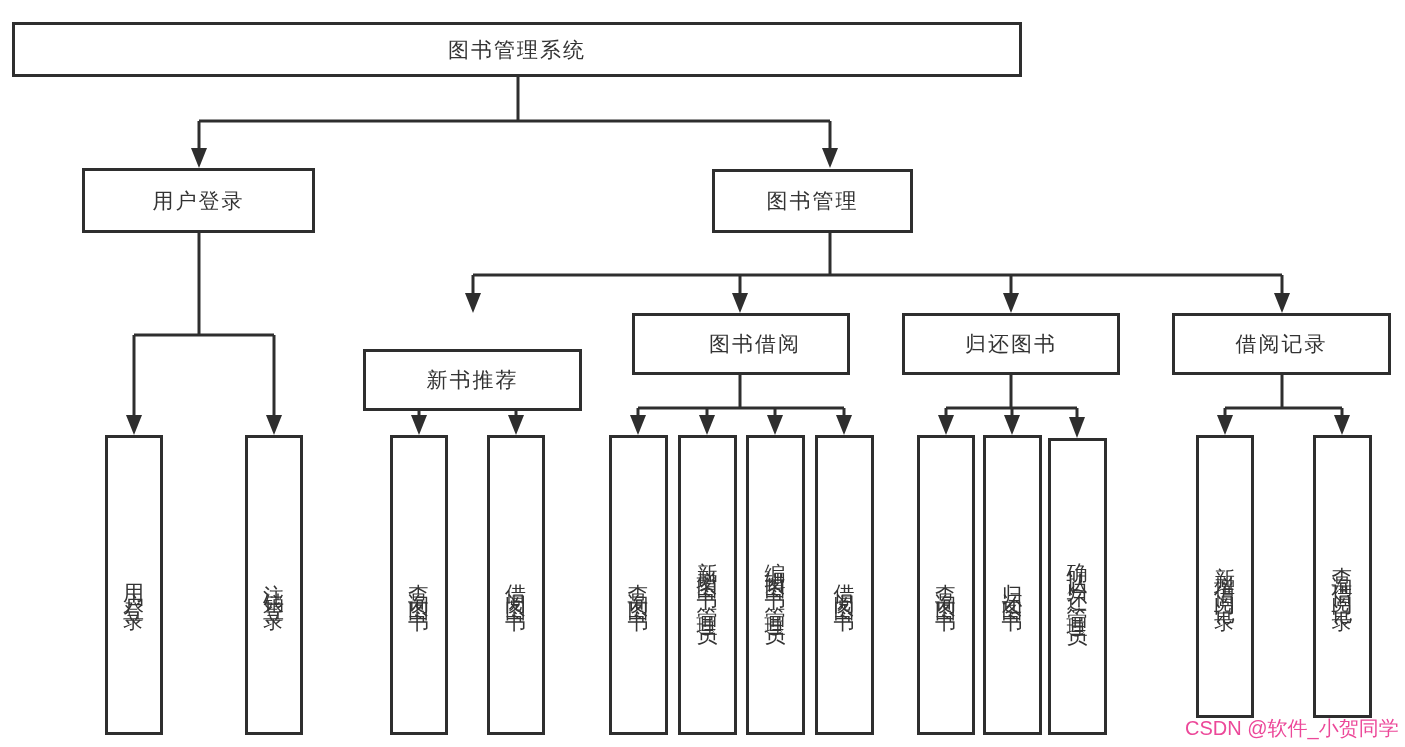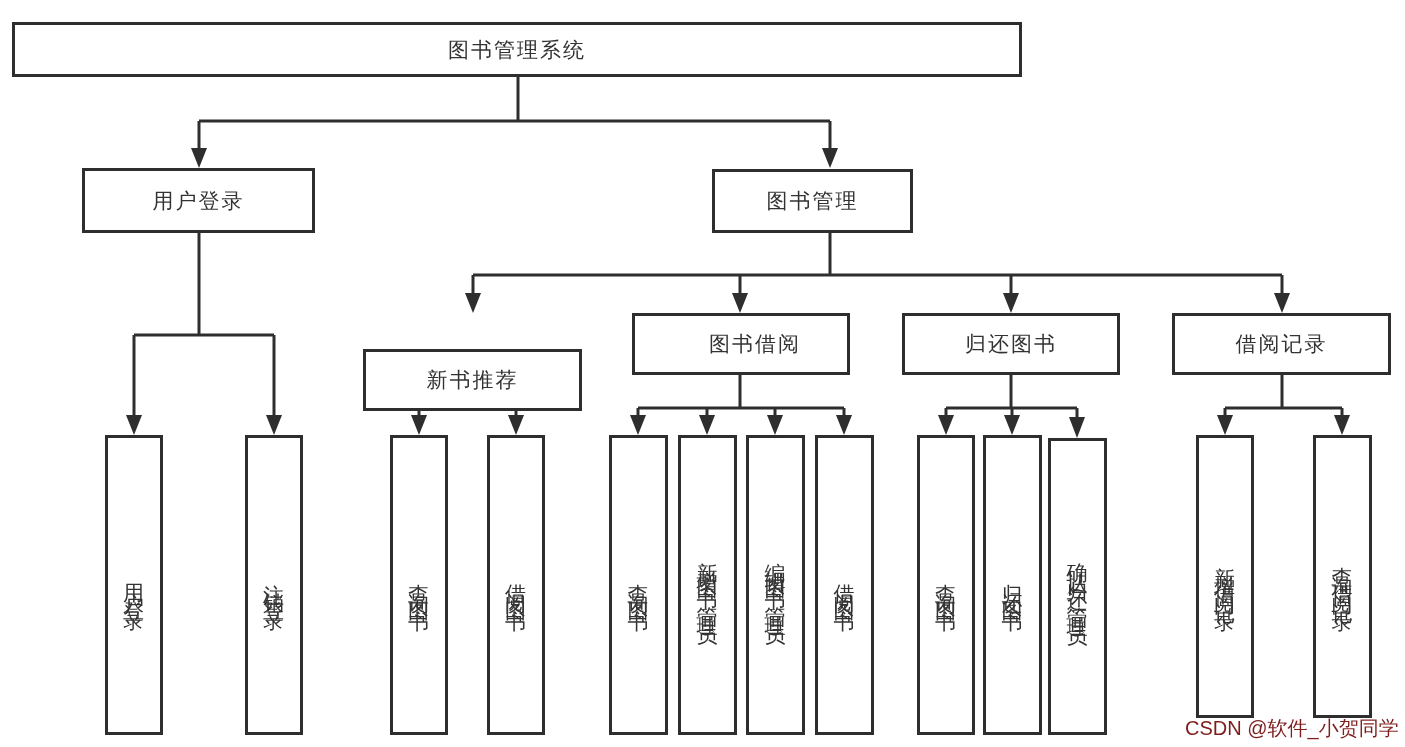--- a/index.html
+++ b/index.html
@@ -62,21 +62,21 @@
   .g4a { left: 917px;  top: 435px; width: 58px; height: 300px; }
   .g4b { left: 983px;  top: 435px; width: 59px; height: 300px; }
   .g4c { left: 1048px; top: 438px; width: 59px; height: 297px; }
   .g5a { left: 1196px; top: 435px; width: 58px; height: 283px; }
   .g5b { left: 1313px; top: 435px; width: 59px; height: 283px; }
   #watermark {
     position: absolute;
     left: 1185px;
     top: 715px;
     font-size: 20px;
-    color: #7f1d1d;
+    color: #ec4899;
     white-space: nowrap;
     z-index: 5;
   }
   line { stroke: #2e2e2e; stroke-width: 3; }
   polygon { fill: #2e2e2e; }
 </style>
 </head>
 <body>
 
 <div id="canvas">

